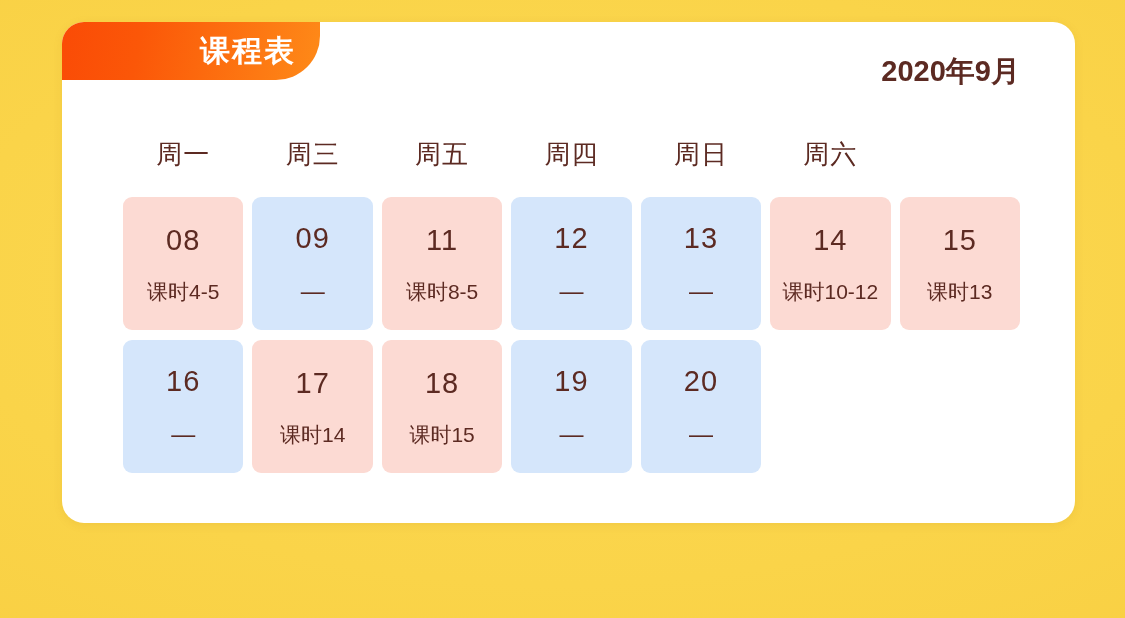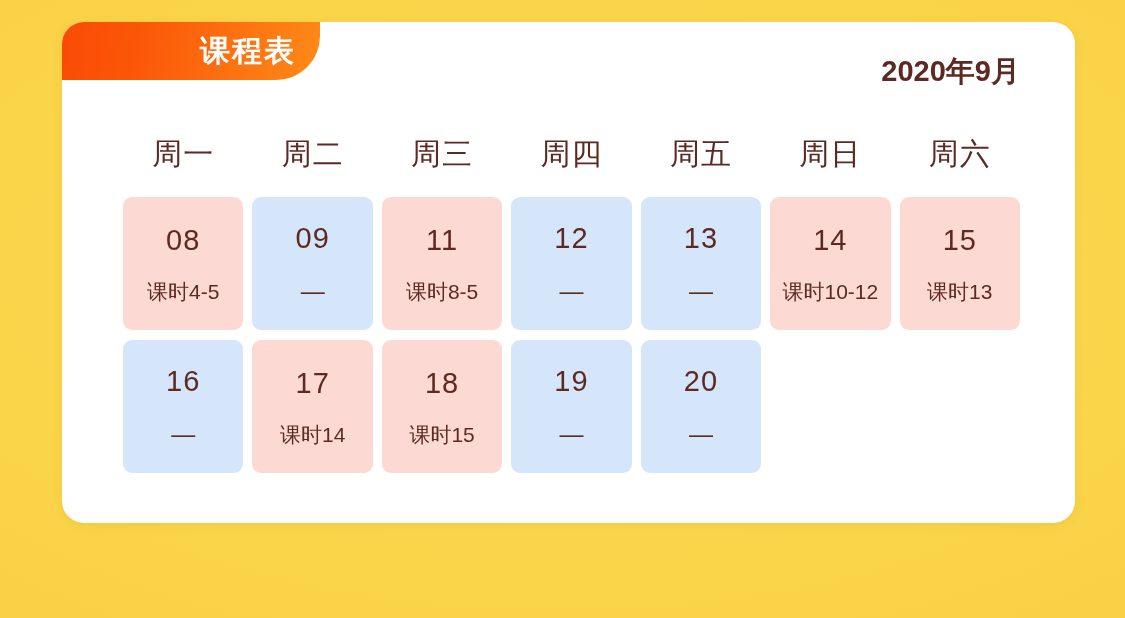--- a/index.html
+++ b/index.html
@@ -77,21 +77,21 @@
     position: absolute;
     left: 61px;
     top: 108px;
     width: 897px;
     display: grid;
     grid-template-columns: repeat(7, 1fr);
     column-gap: 9px;
   }
   #weekday-row .weekday-cell {
     text-align: center;
-    font-size: 30px;
+    font-size: 26px;
     color: #5c2a22;
     letter-spacing: 1px;
     line-height: 48px;
   }
 
   
   #date-grid {
     position: absolute;
     left: 61px;
     top: 175px;
@@ -138,24 +138,23 @@
 <div id="schedule-card">
 
   <div id="title-tab">
     <span class="tab-text">课程表</span>
   </div>
 
   <div id="month-label">2020年9月</div>
 
   <div id="weekday-row">
       <div class="weekday-cell">周一</div>
-      <div class="weekday-cell">周二</div>
       <div class="weekday-cell">周三</div>
+      <div class="weekday-cell">周五</div>
       <div class="weekday-cell">周四</div>
-      <div class="weekday-cell">周五</div>
       <div class="weekday-cell">周日</div>
       <div class="weekday-cell">周六</div>
     </div>
 
   <div id="date-grid">
       <div class="day-cell class-day">
         <div class="day-number">08</div>
         <div class="day-note">课时4-5</div>
       </div>
       <div class="day-cell rest-day">

